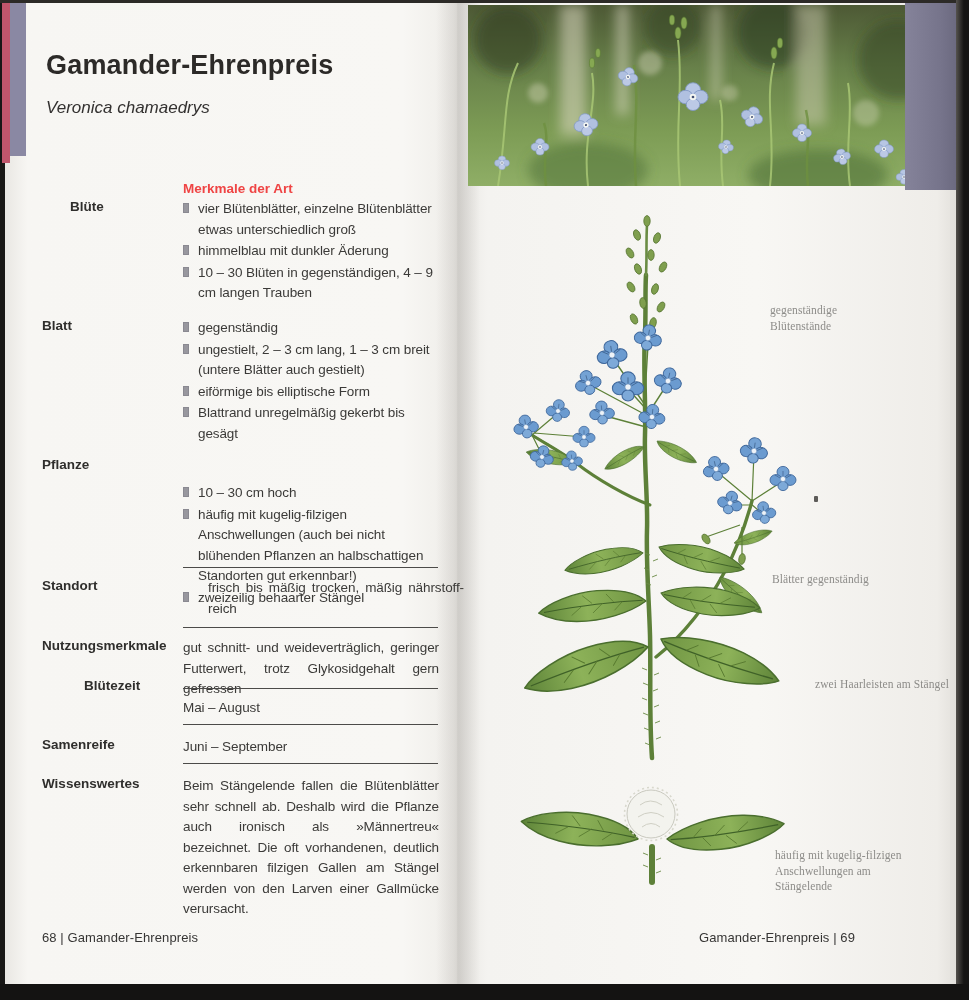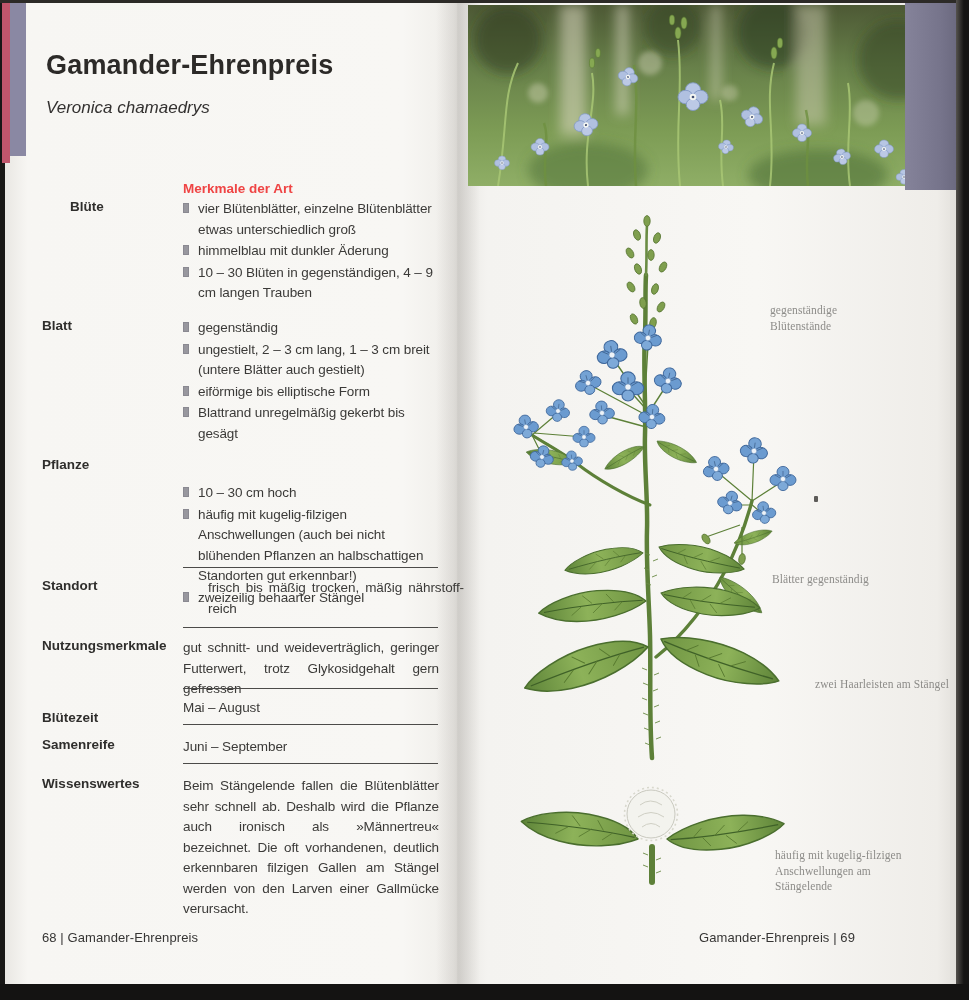--- a/index.html
+++ b/index.html
@@ -118,21 +118,21 @@
 
   <div class="abs rule" style="top:567px;"></div>
   <div class="abs det-label" style="top:578px;">Standort</div>
   <div class="abs det-text" style="top:578px;margin-left:25px;">frisch bis mäßig trocken, mäßig nährstoff-reich</div>
 
   <div class="abs rule" style="top:627px;"></div>
   <div class="abs det-label" style="top:638px;">Nutzungsmerkmale</div>
   <div class="abs det-text" style="top:638px;">gut schnitt- und weideverträglich, geringer Futterwert, trotz Glykosidgehalt gern gefressen</div>
 
   <div class="abs rule" style="top:688px;"></div>
-  <div class="abs det-label" style="top:710px;">Blütezeit</div>
+  <div class="abs det-label" style="top:678px;margin-left:42px;">Blütezeit</div>
   <div class="abs det-text" style="top:698px;text-align:left;">Mai – August</div>
 
   <div class="abs rule" style="top:724px;"></div>
   <div class="abs det-label" style="top:737px;">Samenreife</div>
   <div class="abs det-text" style="top:737px;text-align:left;">Juni – September</div>
 
   <div class="abs rule" style="top:763px;"></div>
   <div class="abs det-label" style="top:776px;">Wissenswertes</div>
   <div class="abs det-text" style="top:776px;">Beim Stängelende fallen die Blütenblätter sehr schnell ab. Deshalb wird die Pflanze auch ironisch als »Männertreu« bezeichnet. Die oft vorhandenen, deutlich erkennbaren filzigen Gallen am Stängel werden von den Larven einer Gallmücke verursacht.</div>
 

